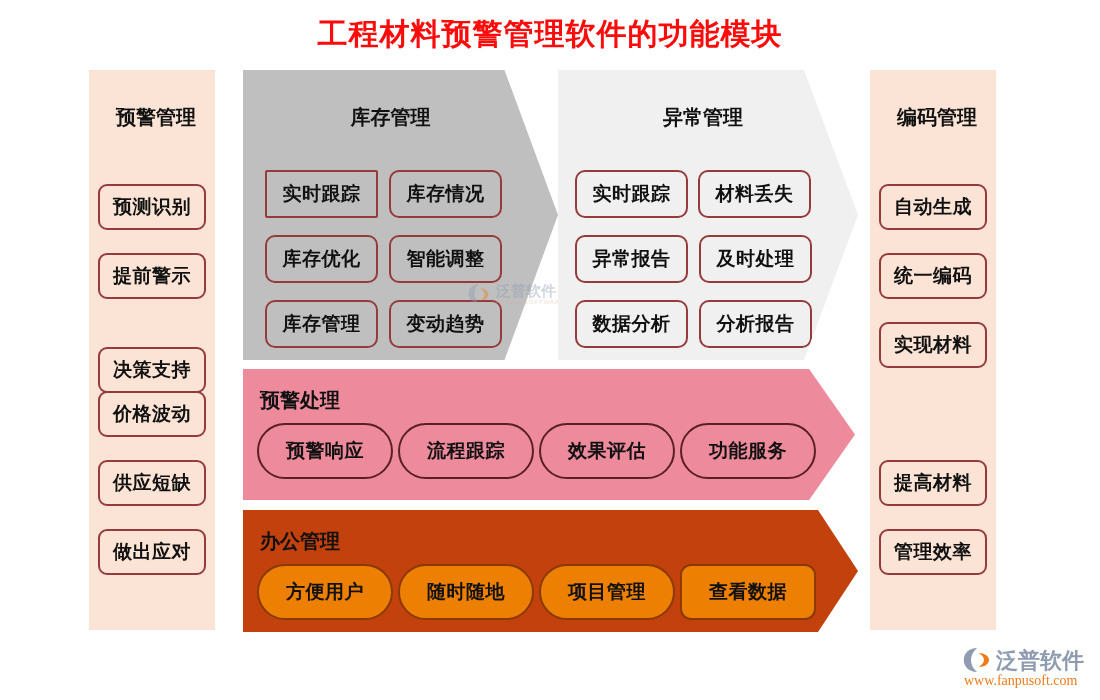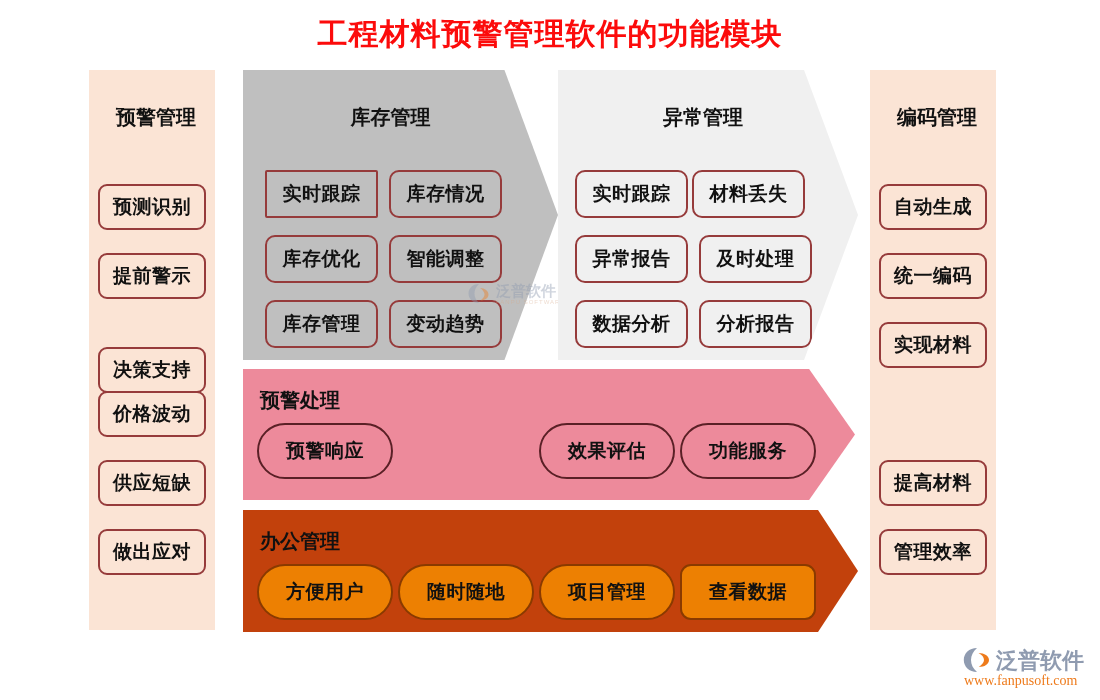--- a/index.html
+++ b/index.html
@@ -241,30 +241,31 @@
     <path d="M11 1 C4 1 0.5 6 0.5 10.5 C0.5 15 4 20 11 20 C8 17 6.5 14 6.5 10.5 C6.5 7 8 4 11 1 Z" fill="#8f9bb0"></path>
     <path d="M12 5 C17 5 20.5 8 20.5 11.5 C20.5 15 17 17.5 12.5 17.5 C15 15.5 16.5 13.5 16.5 11.5 C16.5 9 14.5 6.5 12 5 Z" fill="#ee7b1c"></path>
   </svg>
   <div class="wm-text">泛普软件</div>
   <div class="wm-sub">FANPU SOFTWARE</div>
 </div>
 
 <div id="panel-exception">
   <div class="panel-header">异常管理</div>
   <div class="node grid-node" style="left:17px;  top:100px;">实时跟踪</div>
-  <div class="node grid-node" style="left:134px; top:100px;">材料丢失</div>
+  <div class="node grid-node" style="left:140px; top:100px;">材料丢失</div>
   <div class="node grid-node" style="left:17px;  top:165px;">异常报告</div>
   <div class="node grid-node" style="left:141px; top:165px;">及时处理</div>
   <div class="node grid-node" style="left:17px;  top:230px;">数据分析</div>
   <div class="node grid-node" style="left:141px; top:230px;">分析报告</div>
 </div>
 
 <div id="band-alert" class="arrow-band">
   <div class="band-header">预警处理</div>
   <div class="node band-node" style="left:14px;">预警响应</div>
+  <div class="node band-node" style="left:155px;">流程跟踪</div>
   <div class="node band-node" style="left:296px;">效果评估</div>
   <div class="node band-node" style="left:437px;">功能服务</div>
 </div>
 
 <div id="band-office" class="arrow-band">
   <div class="band-header">办公管理</div>
   <div class="node band-node" style="left:14px;">方便用户</div>
   <div class="node band-node" style="left:155px;">随时随地</div>
   <div class="node band-node" style="left:296px;">项目管理</div>
   <div class="node band-node softsquare" style="left:437px;">查看数据</div>

